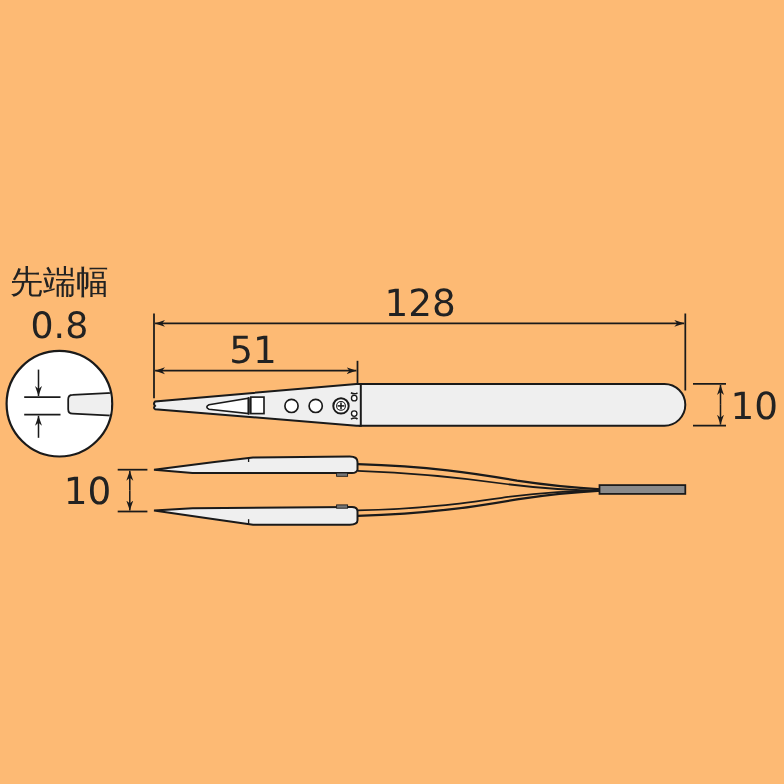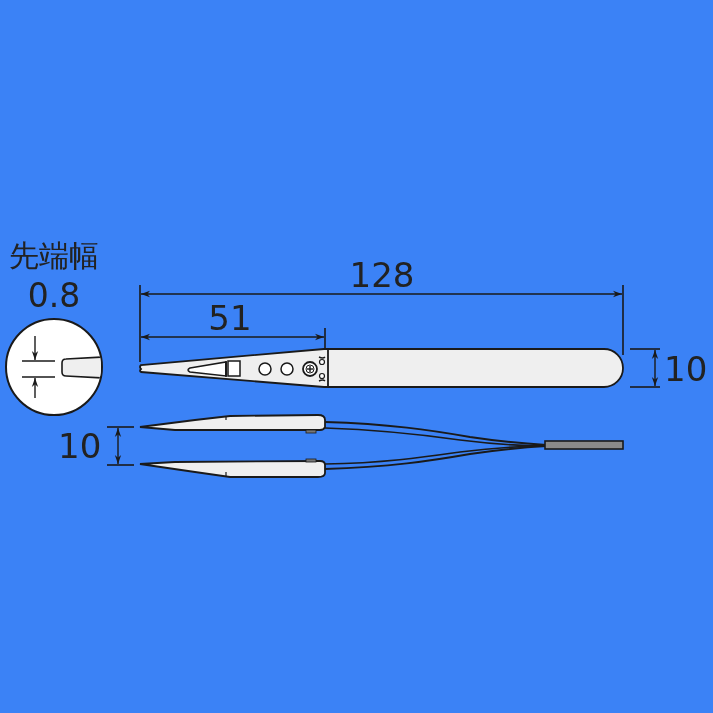--- a/index.html
+++ b/index.html
@@ -1,16 +1,16 @@
 <!DOCTYPE html>
 <html><head>
 <meta charset="utf-8">
 <style>
   html, body { margin: 0; padding: 0; background: #ffffff; }
-  #canvas { position: relative; width: 713px; height: 713px; background: #3b82f6; overflow: hidden; }
+  #canvas { position: relative; width: 713px; height: 713px; background: #fdba74; overflow: hidden; }
   svg { position: absolute; left: 0; top: 0; }
   .lbl { font-family: "DejaVu Sans", sans-serif; fill: #222222; }
 </style>
 </head>
 <body>
 
 <div id="canvas">
 <svg width="713" height="713" viewBox="0 0 713 713" xmlns="http://www.w3.org/2000/svg">
   <defs>
     <marker id="arr" viewBox="0 0 10 10" refX="10" refY="5" markerWidth="9" markerHeight="9" orient="auto-start-reverse" markerUnits="userSpaceOnUse">

